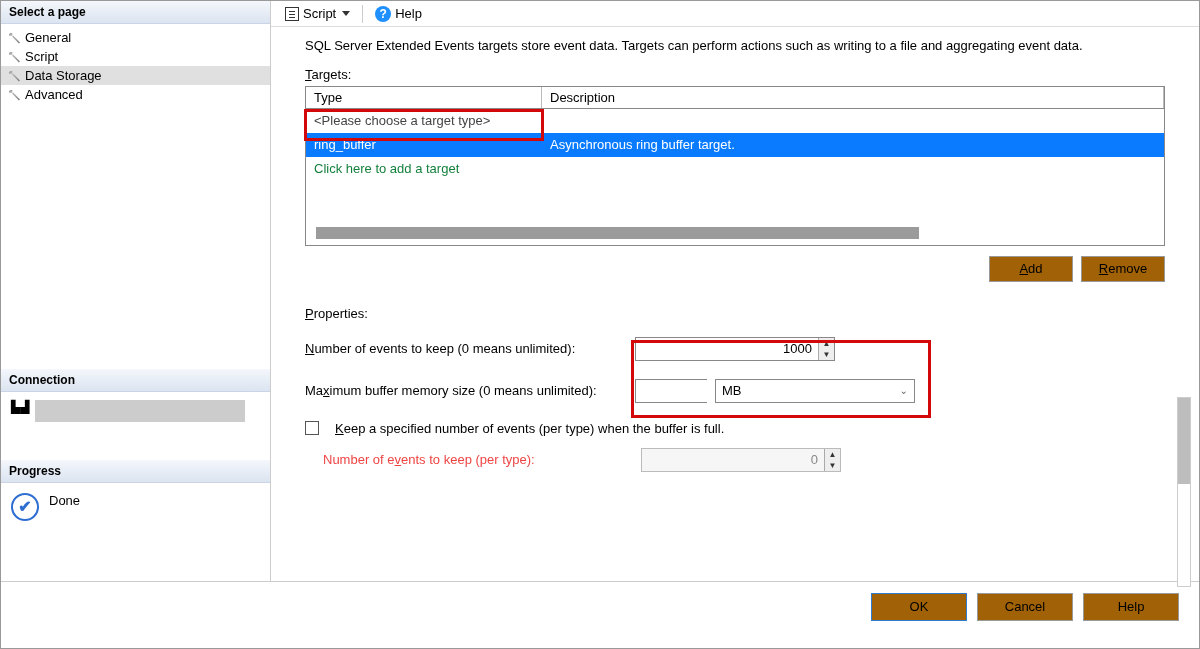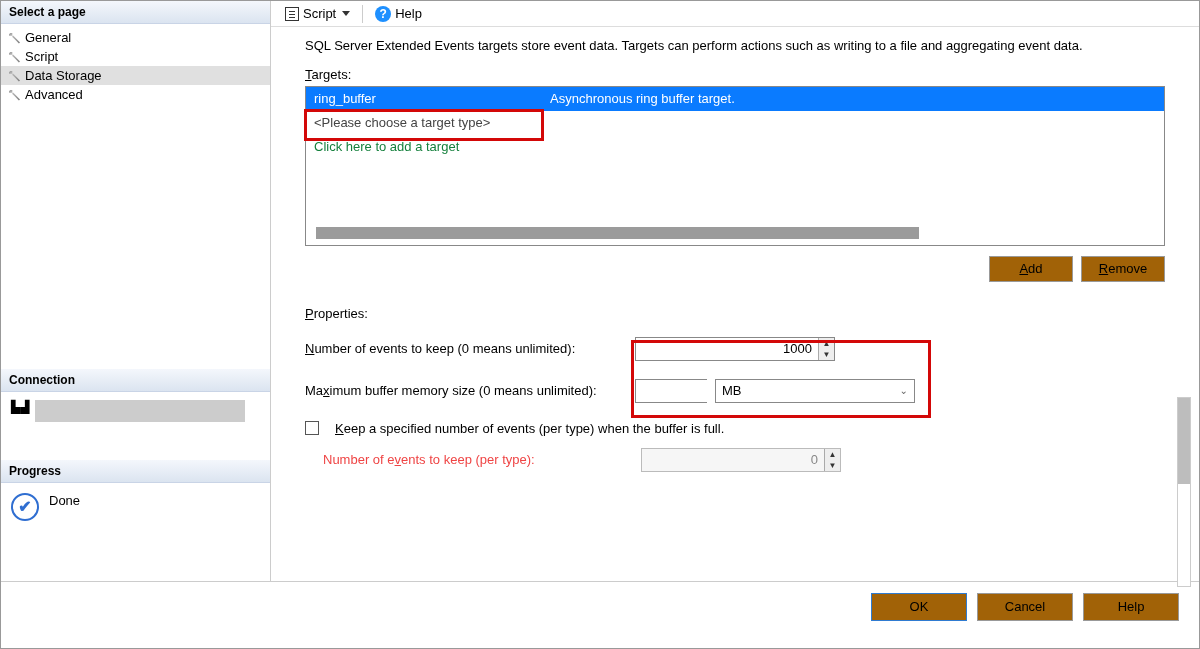--- a/index.html
+++ b/index.html
@@ -119,26 +119,30 @@
         <span class="help-icon">?</span>
         <span>Help</span>
       </button>
     </div>
 
     <div class="content">
       <div class="desc">SQL Server Extended Events targets store event data. Targets can perform actions such as writing to a file and aggregating event data.</div>
       <div><span class="u">T</span>argets:</div>
 
       <div class="targets-box">
+        <div class="grid-header">
+          <div class="col-type">Type</div>
+          <div class="col-desc">Description</div>
+        </div>
+        <div class="grid-row placeholder-row">
+          <div class="col-type">&lt;Please choose a target type&gt;</div>
+        </div>
         <div class="grid-row selected">
           <div class="col-type">ring_buffer</div>
           <div class="col-desc">Asynchronous ring buffer target.</div>
-        </div>
-        <div class="grid-row placeholder-row">
-          <div class="col-type">&lt;Please choose a target type&gt;</div>
         </div>
         <div class="grid-row hint-row">
           <div class="col-type" style="width:auto">Click here to add a target</div>
         </div>
         <div class="targets-scroll">
           <div class="track"></div>
             <div class="thumb"></div>
         </div>
         <div class="highlight-col" style="left:-2px; top:22px; width:240px; height:32px;"></div>
       </div>

